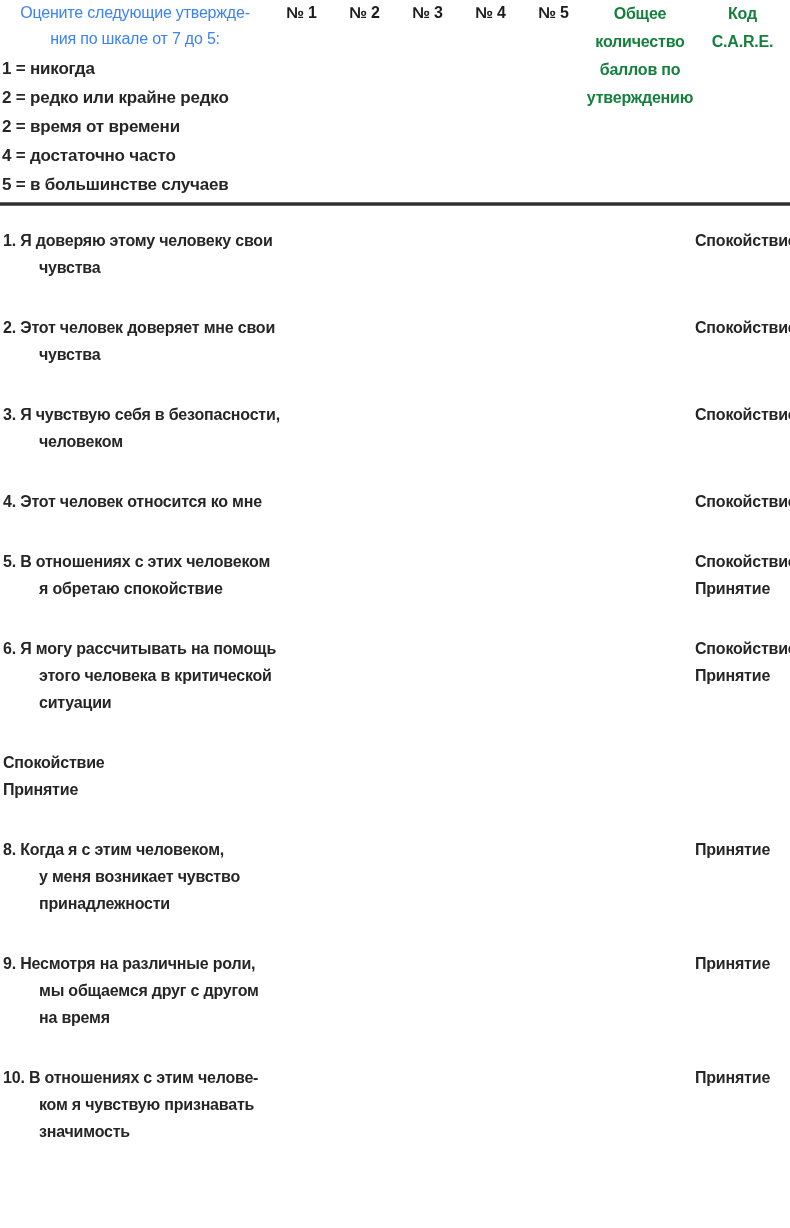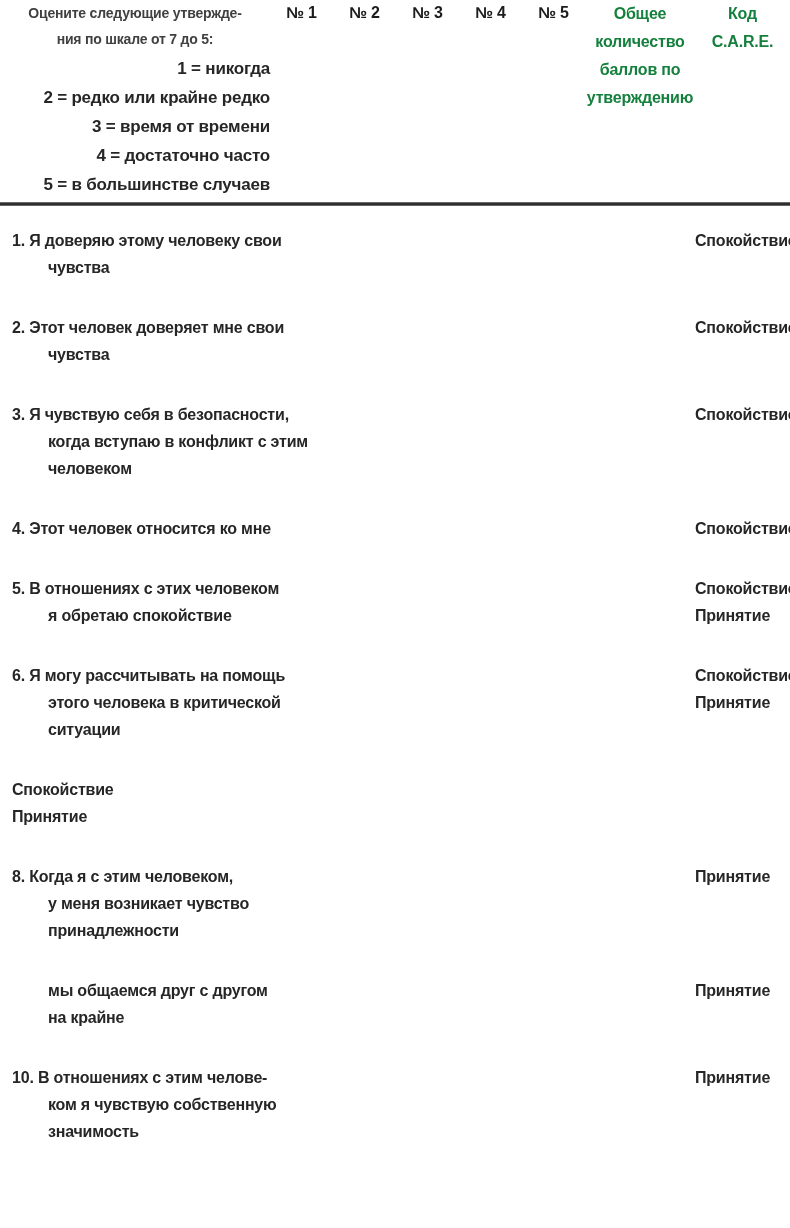--- a/index.html
+++ b/index.html
@@ -15,25 +15,25 @@
   }
   
   .header {
     display:grid;
     grid-template-columns:270px 63px 63px 63px 63px 63px 110px 95px;
     align-items:start;
     height:202px;
   }
   .h-stmt { text-align:center; }
   .h-title-line {
-    font-size:14px; line-height:26px; font-weight:700; color:#404040;
+    font-size:16px; line-height:26px; font-weight:400; color:#3b82f6;
     white-space:nowrap;
   }
   .legend {
-    margin-top:2px; margin-left:2px; text-align:right;
+    margin-top:2px; margin-left:2px; text-align:left;
   }
   .legend-line {
     font-size:17px; line-height:29px; font-weight:600; color:#262626;
     white-space:nowrap;
   }
   .h-num {
     text-align:center; font-size:16px; line-height:26px;
     font-weight:700; color:#1c1c1c; white-space:nowrap;
   }
   .h-total, .h-code { text-align:center; }
@@ -44,21 +44,21 @@
   
   .rule {
     height:4px; width:790px;
     background:linear-gradient(180deg,#8a8a8a 0%,#2e2e2e 35%,#2e2e2e 75%,#9a9a9a 100%);
   }
   
   .list { padding-top:21px; }
   .row {
     display:flex; align-items:flex-start;
     margin-bottom:33px;
-    padding-left:12px;
+    padding-left:3px;
   }
   .stmt { flex:1 1 auto; }
   .stmt .line {
     font-size:16px; line-height:27px; font-weight:600; color:#262626;
     padding-left:36px; white-space:nowrap;
   }
   .stmt .line.first { padding-left:0; }
   .code {
     flex:0 0 95px; width:95px;
     text-align:left; white-space:nowrap;
@@ -72,21 +72,21 @@
 
 <div class="page">
 
   <div class="header">
     <div class="h-stmt">
       <div class="h-title-line">Оцените следующие утвержде-</div>
       <div class="h-title-line">ния по шкале от 7 до 5:</div>
       <div class="legend">
         <div class="legend-line">1 = никогда</div>
         <div class="legend-line">2 = редко или крайне редко</div>
-        <div class="legend-line">3 = время от времени</div>
+        <div class="legend-line">2 = время от времени</div>
         <div class="legend-line">4 = достаточно часто</div>
         <div class="legend-line">5 = в большинстве случаев</div>
       </div>
     </div>
     <div class="h-num">№ 1</div>
     <div class="h-num">№ 2</div>
     <div class="h-num">№ 3</div>
     <div class="h-num">№ 4</div>
     <div class="h-num">№ 5</div>
     <div class="h-total">
@@ -118,21 +118,20 @@
           <div class="line first"><span>2. </span>Этот человек доверяет мне свои</div>
           <div class="line">чувства</div>
         </div>
         <div class="code">
           <div class="code-line">Спокойствие</div>
         </div>
       </div>
       <div class="row">
         <div class="stmt">
           <div class="line first"><span>3. </span>Я чувствую себя в безопасности,</div>
-          <div class="line">когда вступаю в конфликт с этим</div>
           <div class="line">человеком</div>
         </div>
         <div class="code">
           <div class="code-line">Спокойствие</div>
         </div>
       </div>
       <div class="row">
         <div class="stmt">
           <div class="line first"><span>4. </span>Этот человек относится ко мне</div>
         </div>
@@ -172,31 +171,32 @@
           <div class="line first"><span>8. </span>Когда я с этим человеком,</div>
           <div class="line">у меня возникает чувство</div>
           <div class="line">принадлежности</div>
         </div>
         <div class="code">
           <div class="code-line">Принятие</div>
         </div>
       </div>
       <div class="row">
         <div class="stmt">
+          <div class="line first"><span>9. </span>Несмотря на различные роли,</div>
           <div class="line">мы общаемся друг с другом</div>
-          <div class="line">на крайне</div>
+          <div class="line">на время</div>
         </div>
         <div class="code">
           <div class="code-line">Принятие</div>
         </div>
       </div>
       <div class="row">
         <div class="stmt">
           <div class="line first"><span>10. </span>В отношениях с этим челове-</div>
-          <div class="line">ком я чувствую собственную</div>
+          <div class="line">ком я чувствую признавать</div>
           <div class="line">значимость</div>
         </div>
         <div class="code">
           <div class="code-line">Принятие</div>
         </div>
       </div>
     </div>
 
 </div>
 

